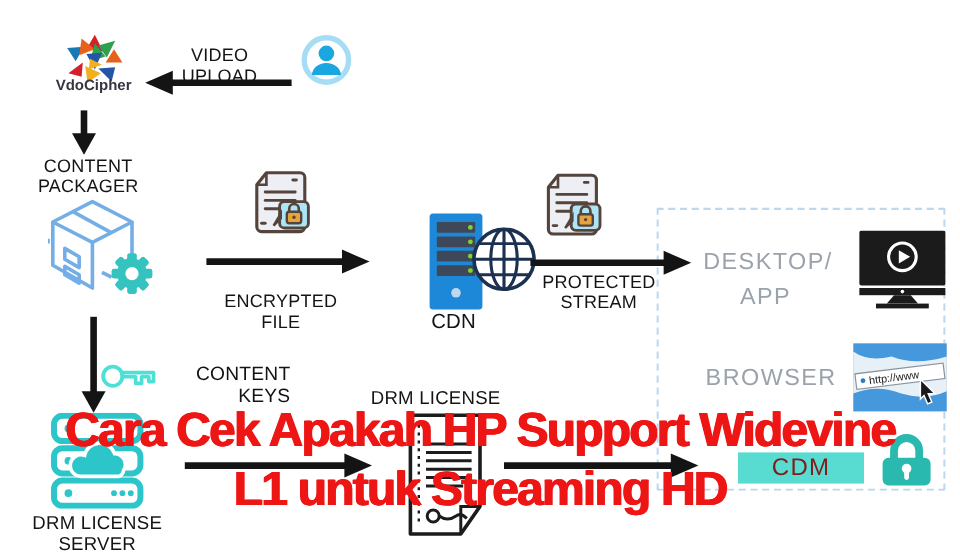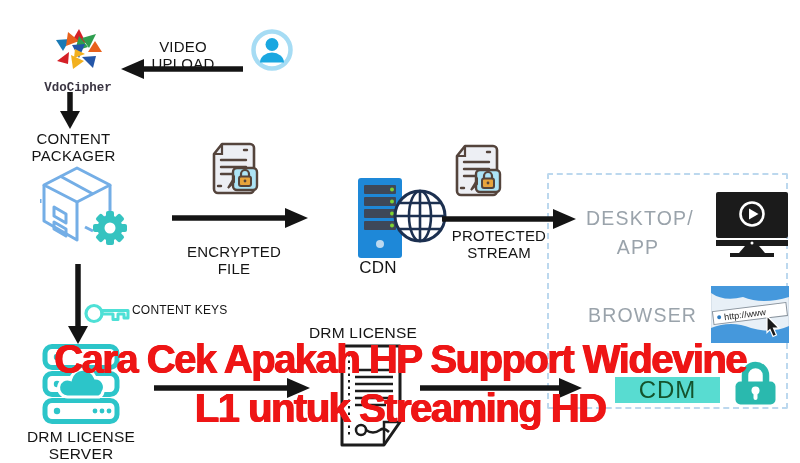--- a/index.html
+++ b/index.html
@@ -5,21 +5,21 @@
   * { margin:0; padding:0; box-sizing:border-box; }
   html,body { width:800px; height:463px; background:#ffffff; overflow:hidden;
               font-family:"Liberation Sans", sans-serif; }
   #canvas { position:relative; width:800px; height:463px; background:#ffffff; }
   .abs { position:absolute; }
   .lbl { font-weight:400; color:#141414; font-size:15px; text-align:center;
          line-height:1.12; letter-spacing:.2px; }
   .gray-lbl { color:#9aa3ab; font-size:19px; letter-spacing:1.2px; text-align:center;
               line-height:1.5; font-weight:400; }
   .dashed-box { border:2px dashed #bcd8ee; border-radius:2px; }
-  .cdm-btn { background:#58dcd1; color:#14532d; font-size:24px; letter-spacing:1px;
+  .cdm-btn { background:#58dcd1; color:#7f1d1d; font-size:20px; letter-spacing:1px;
              text-align:center; line-height:26px; font-weight:400; }
   .red-line { position:absolute; left:0; width:800px; text-align:center;
               color:#ee1515; font-weight:700; font-size:40px; letter-spacing:-1.5px;
               line-height:40px; z-index:50;
               text-shadow:0.8px 0 0 #ee1515, -0.4px 0 0 #ee1515; }
   .brand-name { font-size:12.5px; font-weight:700; color:#3a3542; text-align:center; }
   svg { display:block; }
   #arrows { position:absolute; left:0; top:0; z-index:5; pointer-events:none; }
 </style>
 </head>
@@ -33,21 +33,21 @@
     <polygon points="47,24 33,24 40,13" fill="#e8611c"></polygon>
     <polygon points="38,40 27,29 41,28" fill="#2456a8"></polygon>
     <polygon points="18,41 16,27 29,33" fill="#f2b01e"></polygon>
     <polygon points="2,33 14,24 13,36" fill="#d42027"></polygon>
     <polygon points="1,12 15,11 8,23" fill="#1a7ab5"></polygon>
     <polygon points="13,4 24,13 11,18" fill="#e8611c"></polygon>
     <polygon points="24,8 33,19 20,23" fill="#2e9e4f"></polygon>
     <polygon points="17,17 30,16 24,30" fill="#2456a8"></polygon>
     <polygon points="20,21 30,26 19,30" fill="#f2b01e"></polygon>
   </svg>
-  <div class="abs brand-name" style="left:40px; top:81px; width:76px;font-family:Liberation Mono, monospace;">VdoCipher</div>
+  <div class="abs brand-name" style="left:40px; top:64px; width:76px;">VdoCipher</div>
 
   <div class="abs lbl" style="left:128px; top:39px; width:110px; font-size:15px;">VIDEO UPLOAD</div>
   <svg class="abs" style="left:251px; top:29px;" width="42" height="42" viewBox="0 0 42 42">
     <circle cx="21" cy="21" r="18.5" fill="#ffffff" stroke="#a6dcf4" stroke-width="4.5"></circle>
     <circle cx="21" cy="15.5" r="6.5" fill="#1aa7e0"></circle>
     <path d="M9,33.5 a12,10 0 0 1 24,0 z" fill="#1aa7e0"></path>
   </svg>
 
   <div class="abs lbl" style="left:6px; top:131px; width:135px; font-size:15px;">CONTENT PACKAGER</div>
   <svg class="abs" style="left:40px; top:165px;" width="100" height="86" viewBox="0 0 100 86">
@@ -165,21 +165,21 @@
     <path d="M12,22 v-6.5 a10.5,10.5 0 0 1 21,0 V22" fill="none" stroke="#2ab9ae" stroke-width="6.5"></path>
     <rect x="2.5" y="21.5" width="40" height="23" rx="5" fill="#2ab9ae"></rect>
     <circle cx="22.5" cy="30.5" r="4" fill="#ffffff"></circle>
     <rect x="20.5" y="32" width="4" height="8" rx="2" fill="#ffffff"></rect>
   </svg>
 
   <svg class="abs" style="left:84px; top:300px;" width="46" height="27" viewBox="0 0 46 27">
     <circle cx="10" cy="13.5" r="8" fill="none" stroke="#4ee0d6" stroke-width="3.2"></circle>
     <path d="M18,10.5 H44 V18 H40 V14 H34 V19.5 H29 V14 H18 z" fill="none" stroke="#4ee0d6" stroke-width="3" stroke-linejoin="round"></path>
   </svg>
-  <div class="abs lbl" style="left:132px; top:304px; width:110px; font-size:12px; text-align:left;">CONTENT KEYS</div>
+  <div class="abs lbl" style="left:132px; top:304px; width:110px; font-size:16px; text-align:right;">CONTENT KEYS</div>
 
   <svg class="abs" style="left:42px; top:344px;" width="78" height="80" viewBox="0 0 78 80">
     <g fill="#ffffff" stroke="#2cc5c9" stroke-width="5">
       <rect x="3" y="2.5" width="72" height="21" rx="7"></rect>
       <rect x="3" y="29.5" width="72" height="21" rx="7"></rect>
       <rect x="3" y="56.5" width="72" height="21" rx="7"></rect>
     </g>
     <g fill="#2cc5c9">
       <circle cx="15" cy="13" r="3.2"></circle>
       <circle cx="15" cy="40" r="3.2"></circle>

